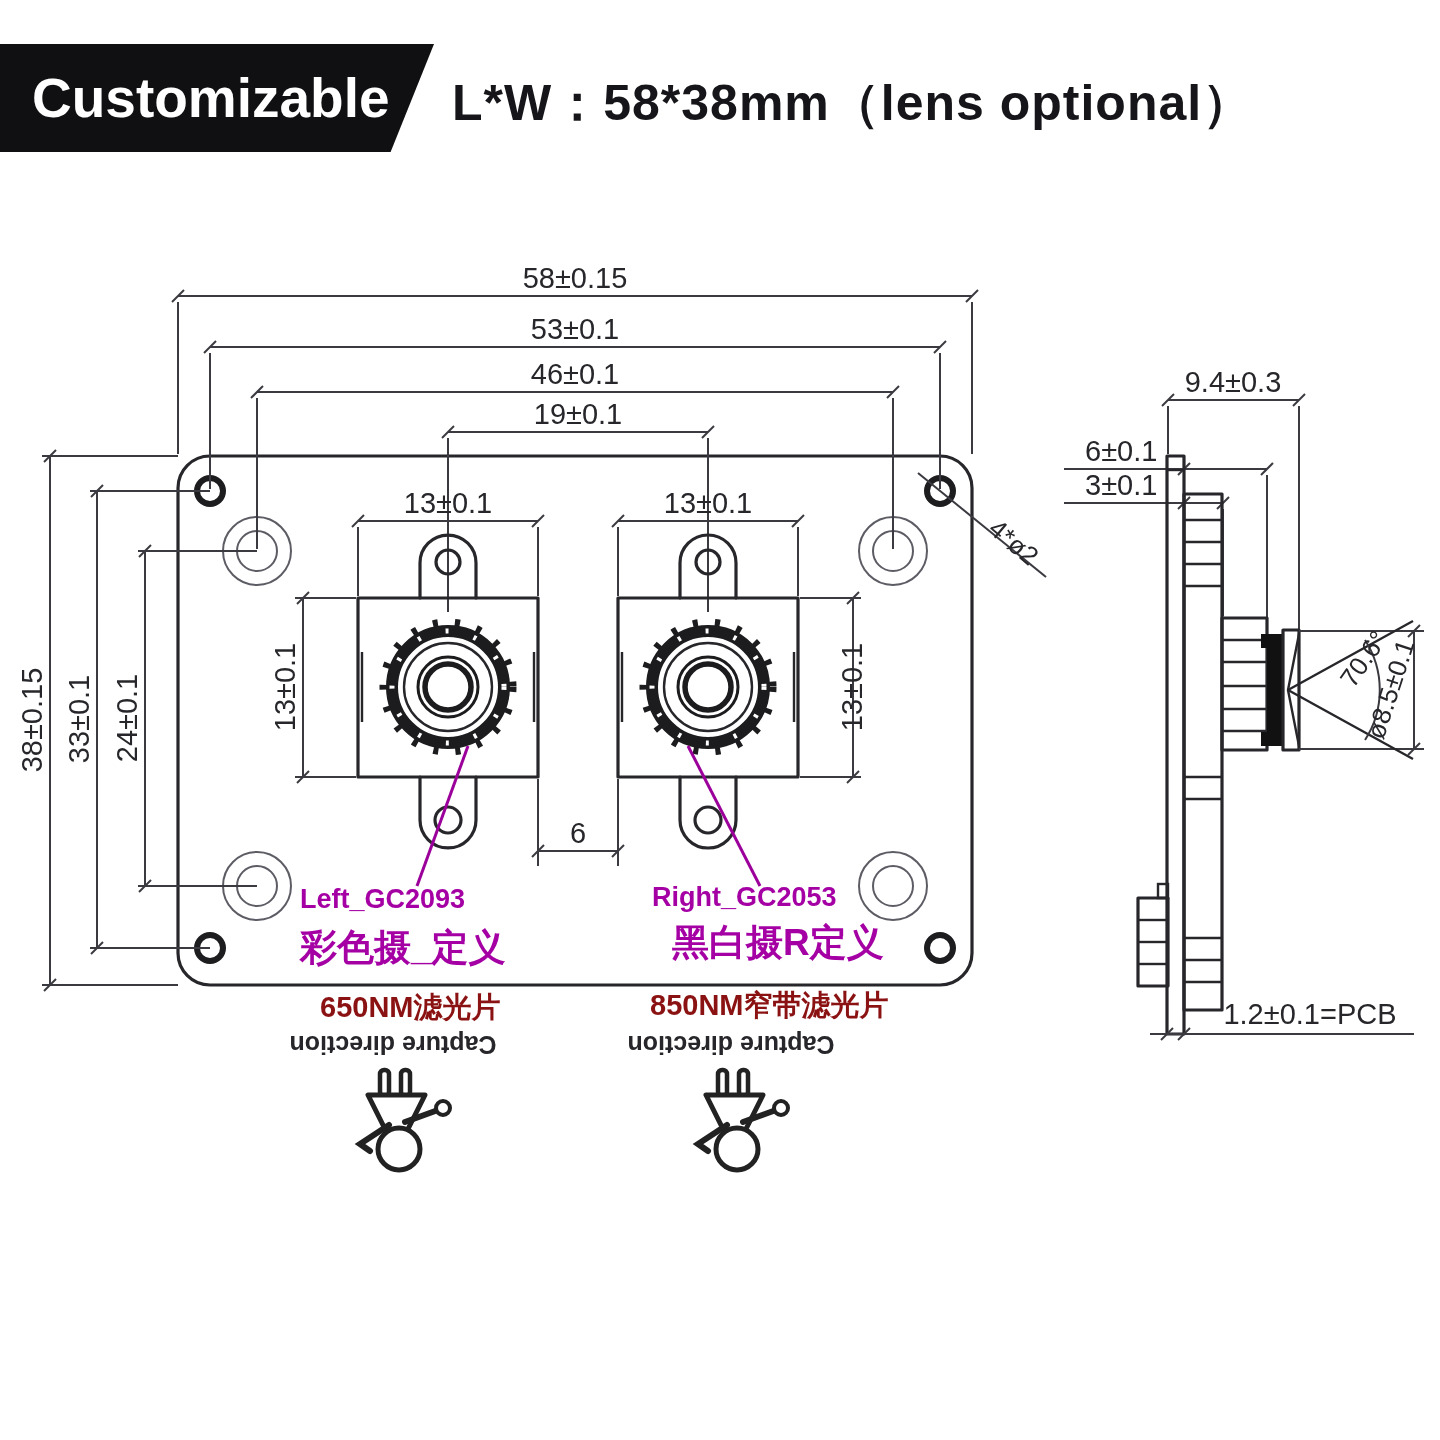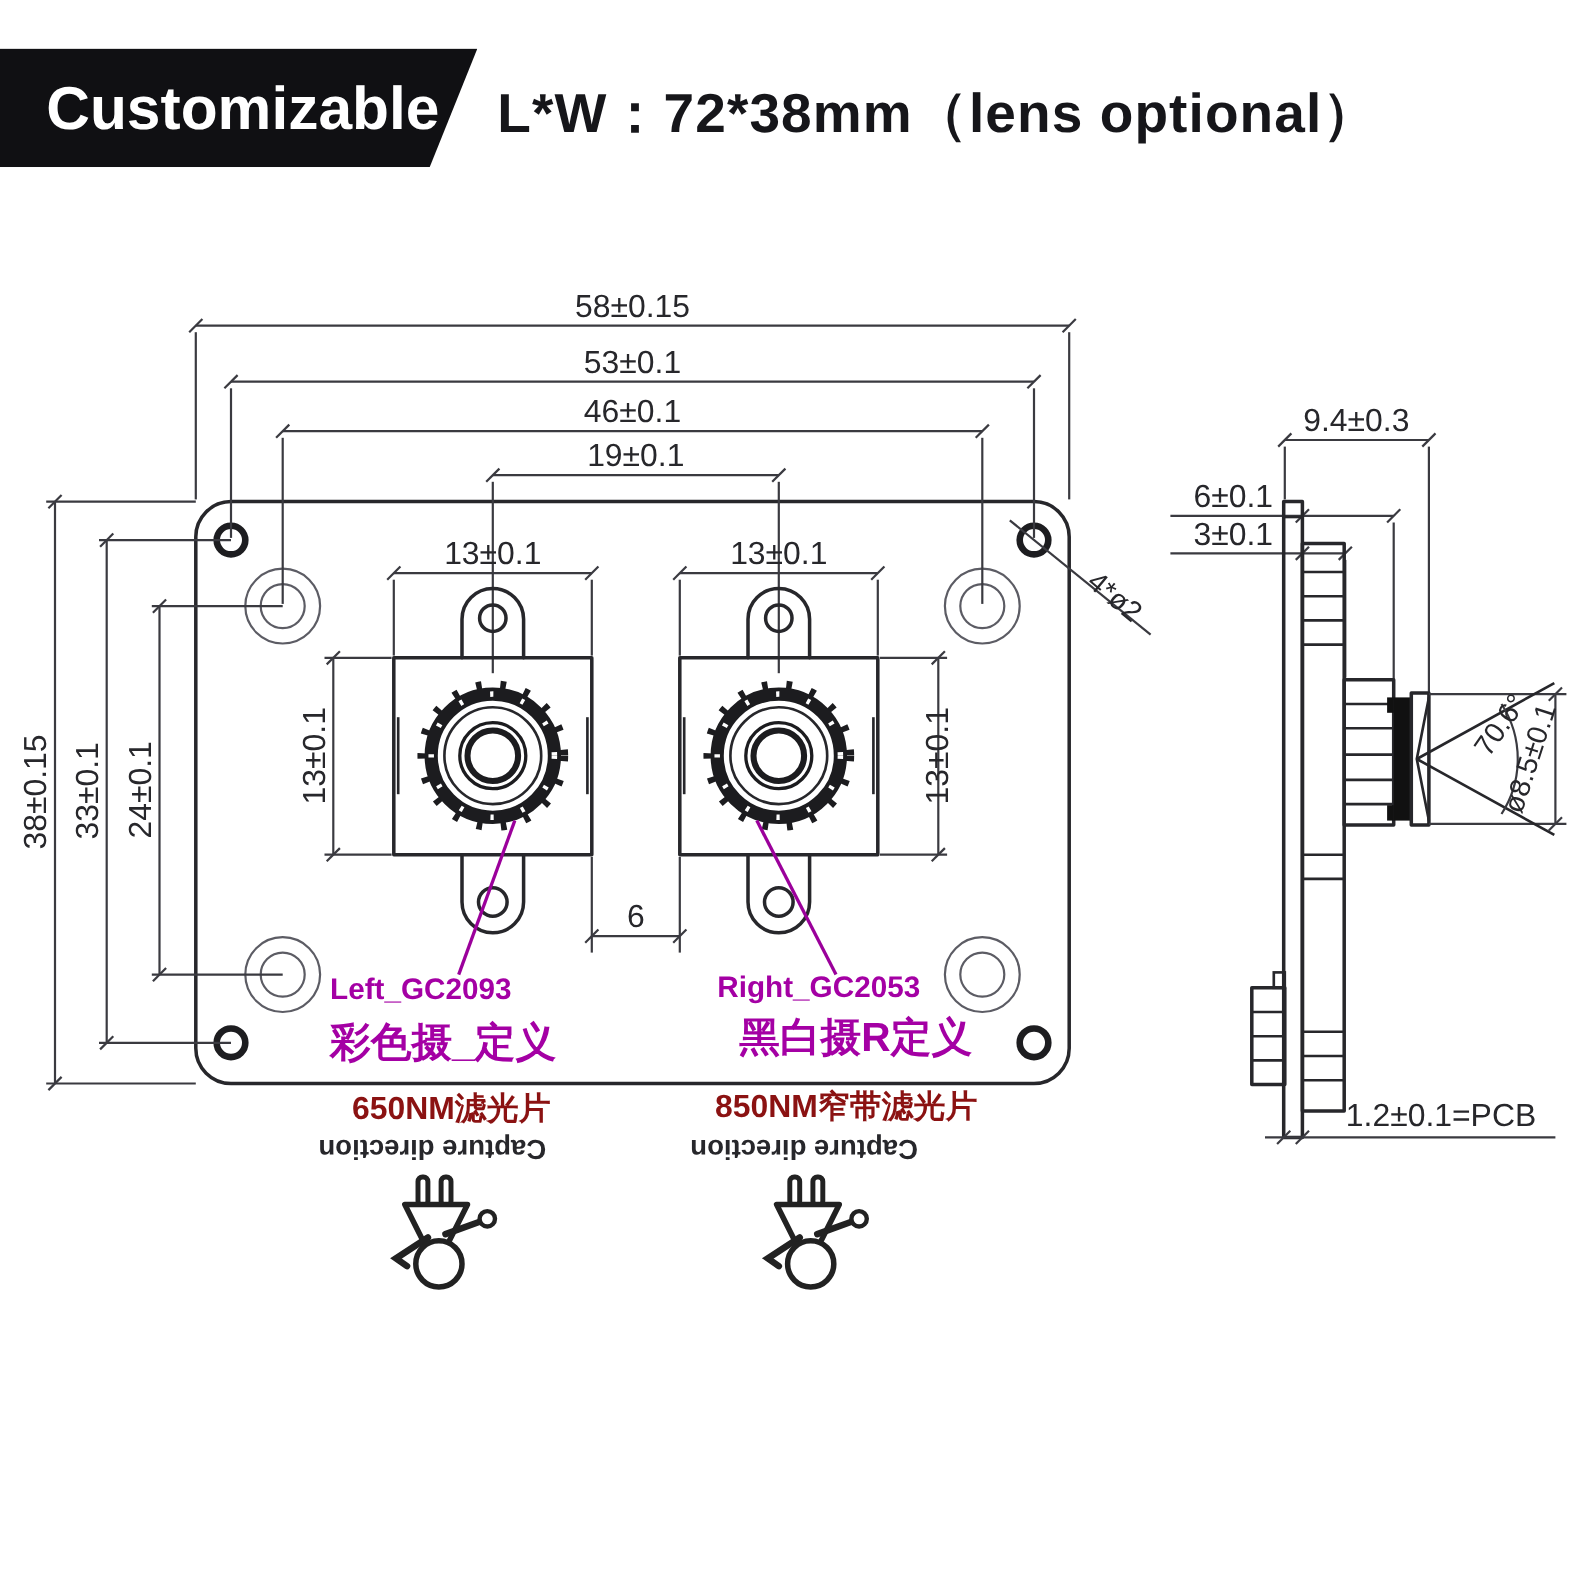--- a/index.html
+++ b/index.html
@@ -1,21 +1,21 @@
 <!DOCTYPE html>
 <html><head>
 <meta charset="utf-8">
 <style>
   html,body{margin:0;padding:0;background:#ffffff;}
   .page{position:relative;width:1440px;height:1440px;background:#ffffff;overflow:hidden;
         font-family:"Liberation Sans",sans-serif;}
   .hdr{position:absolute;left:0;top:0;width:1440px;height:210px;}
   .banner{position:absolute;left:0;top:44px;width:434px;height:108px;background:#101013;
           clip-path:polygon(0 0,100% 0,90% 100%,0 100%);display:flex;align-items:center;}
-  .banner span{color:#ffffff;font-size:55px;font-weight:bold;padding-left:42px;letter-spacing:0px;}
+  .banner span{color:#ffffff;font-size:55px;font-weight:bold;padding-left:32px;letter-spacing:0px;}
   .size-label{position:absolute;left:452px;top:58px;width:940px;height:90px;display:flex;align-items:center;
           color:#16161a;font-size:50px;font-weight:600;letter-spacing:1px;white-space:nowrap;}
   svg{position:absolute;left:0;top:0;}
   .ol{stroke:#27272b;stroke-width:3.2;fill:none;stroke-linecap:round;stroke-linejoin:round;}
   .ol2{stroke:#27272b;stroke-width:2.4;fill:none;}
   .dl{stroke:#3a3a40;stroke-width:2;fill:none;}
   .tick{stroke:#3a3a40;stroke-width:2;}
   .thin{stroke:#5c5c64;stroke-width:2;fill:none;}
   .dim{font-family:"Liberation Sans",sans-serif;font-size:29px;fill:#27272b;}
   .dimS{font-family:"Liberation Sans",sans-serif;font-size:26px;fill:#27272b;}
@@ -25,21 +25,21 @@
 </style>
 </head>
 <body>
 
 <div class="page">
 
   <div class="hdr">
     <div class="banner">
       <span>Customizable</span>
     </div>
-    <div class="size-label">L*W：72*38mm（lens optional）</div>
+    <div class="size-label">L*W：58*38mm（lens optional）</div>
   </div>
 
   <svg width="1440" height="1440" viewBox="0 0 1440 1440">
 
     <g>
 
       <rect class="ol" x="178" y="456" width="794" height="529" rx="32"></rect>
 
       <g>
         <circle cx="210" cy="491" r="13" fill="none" stroke="#1d1d20" stroke-width="6"></circle>

